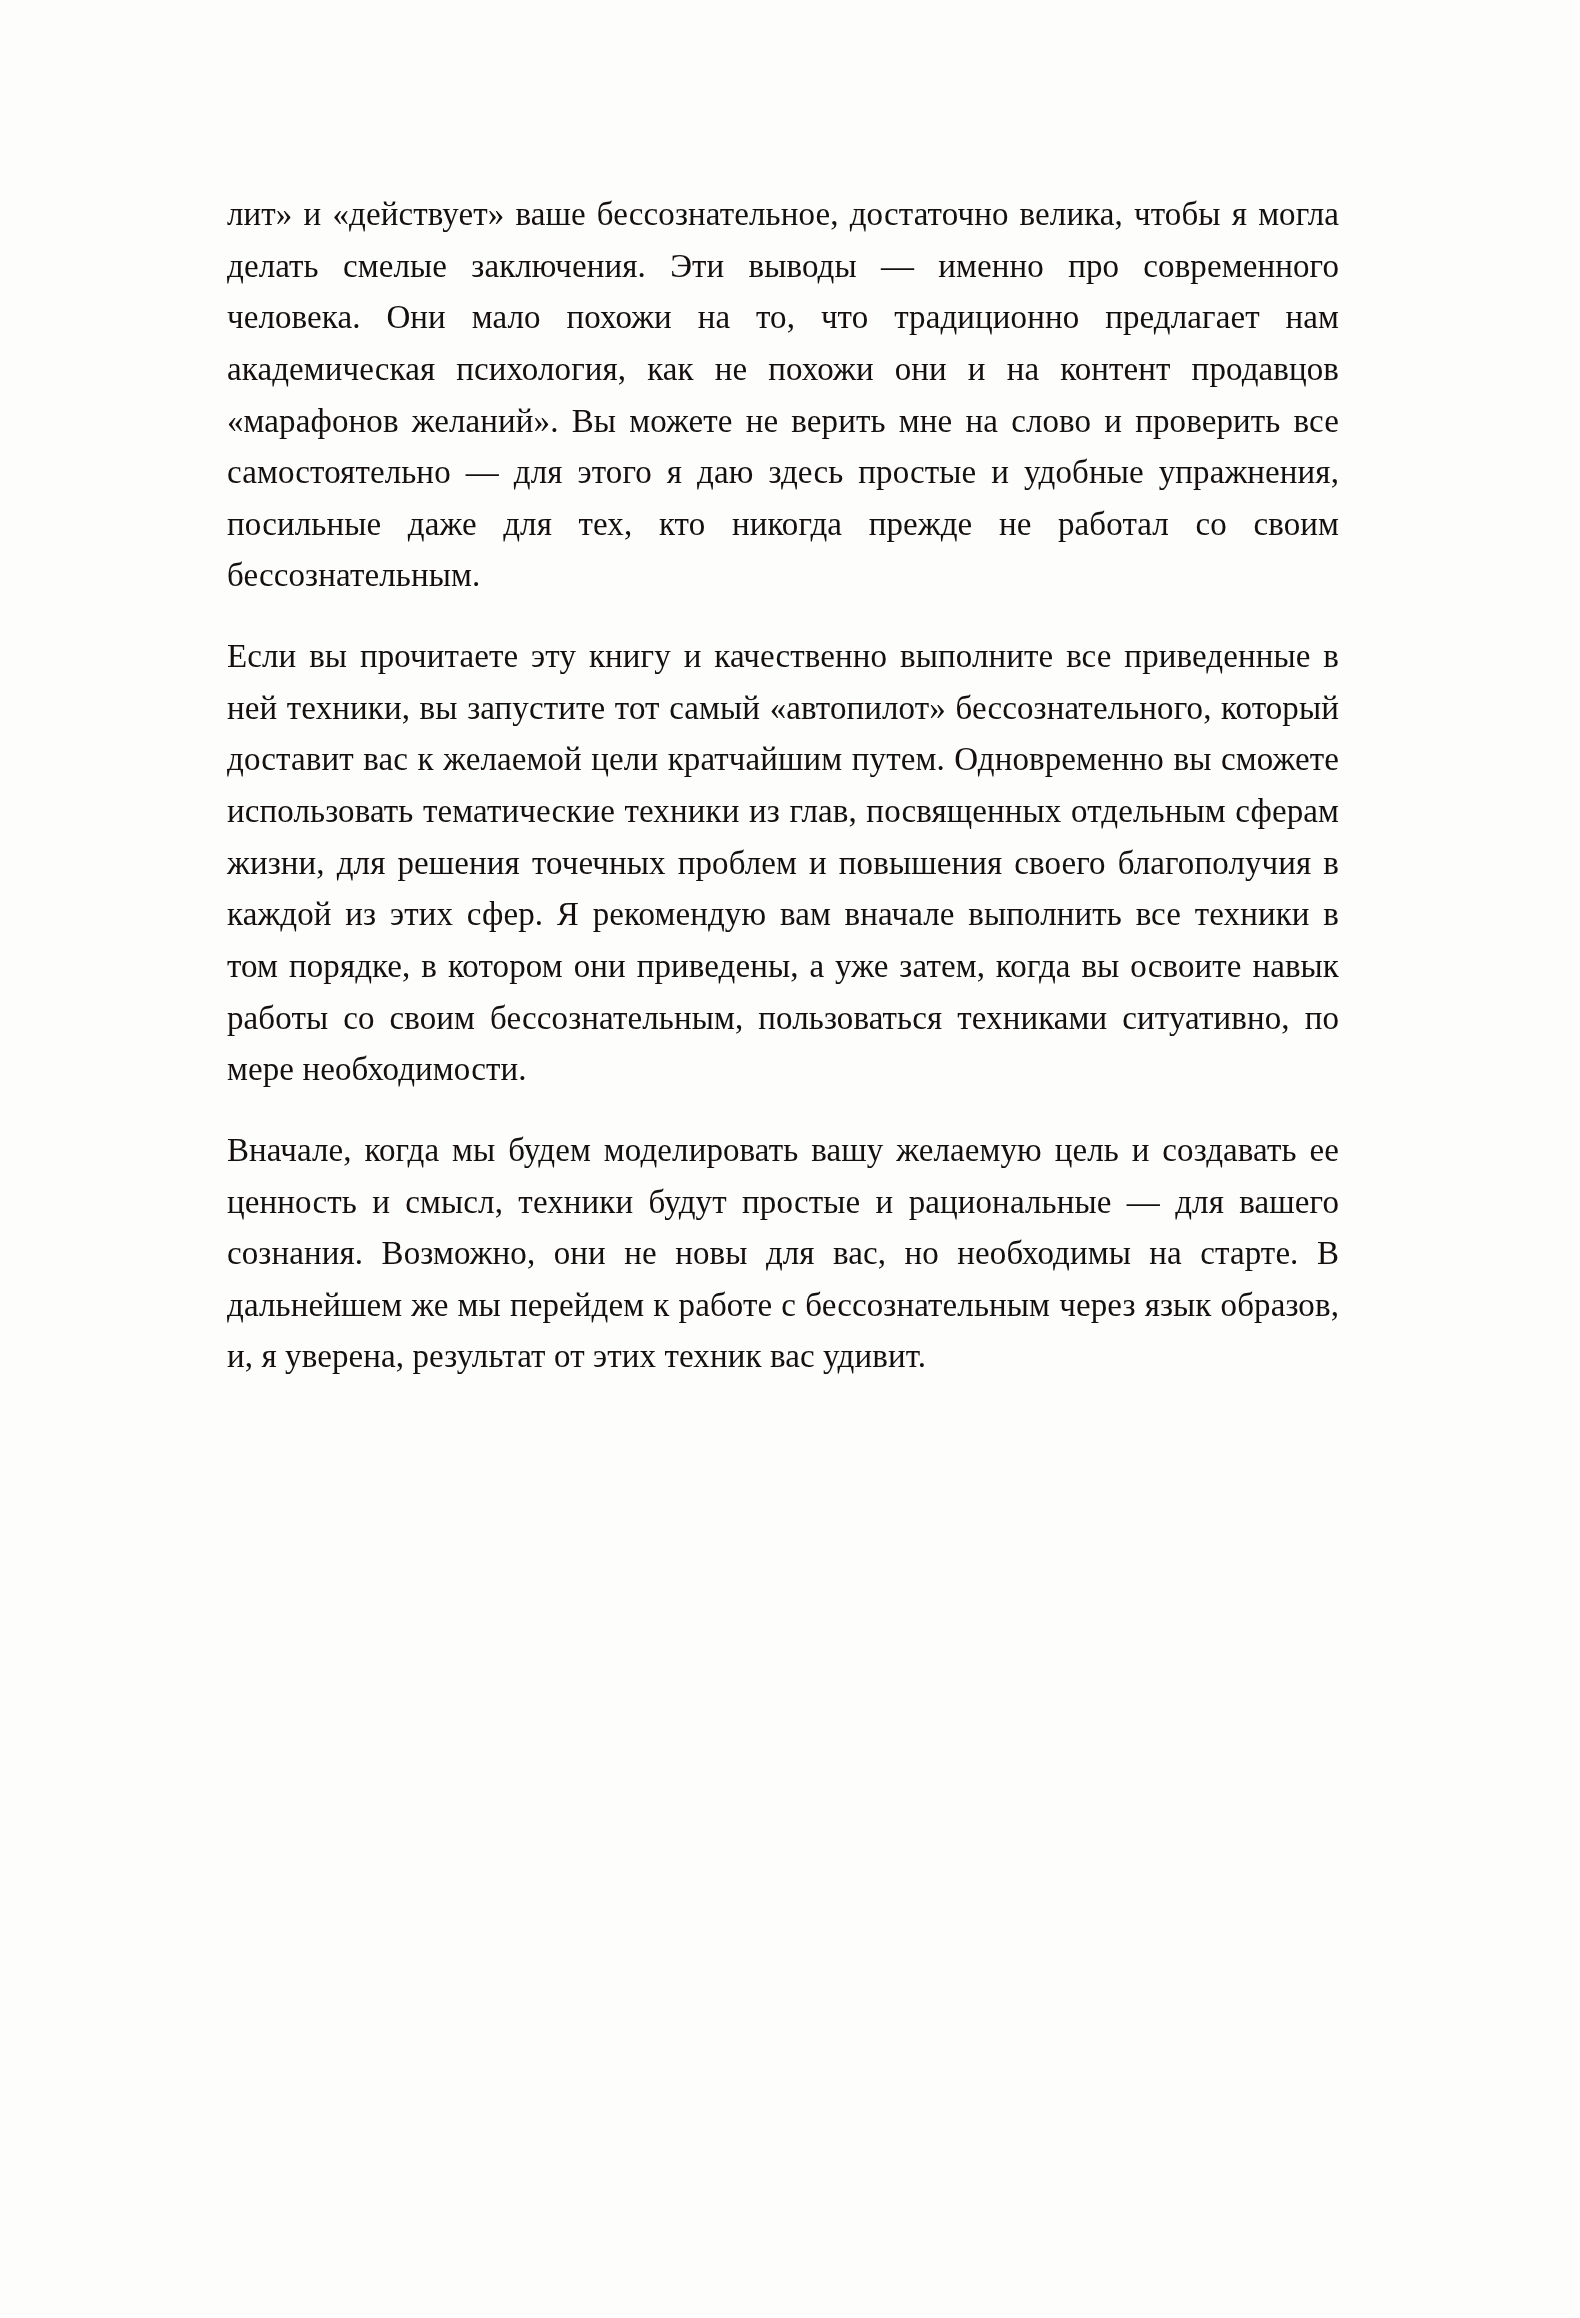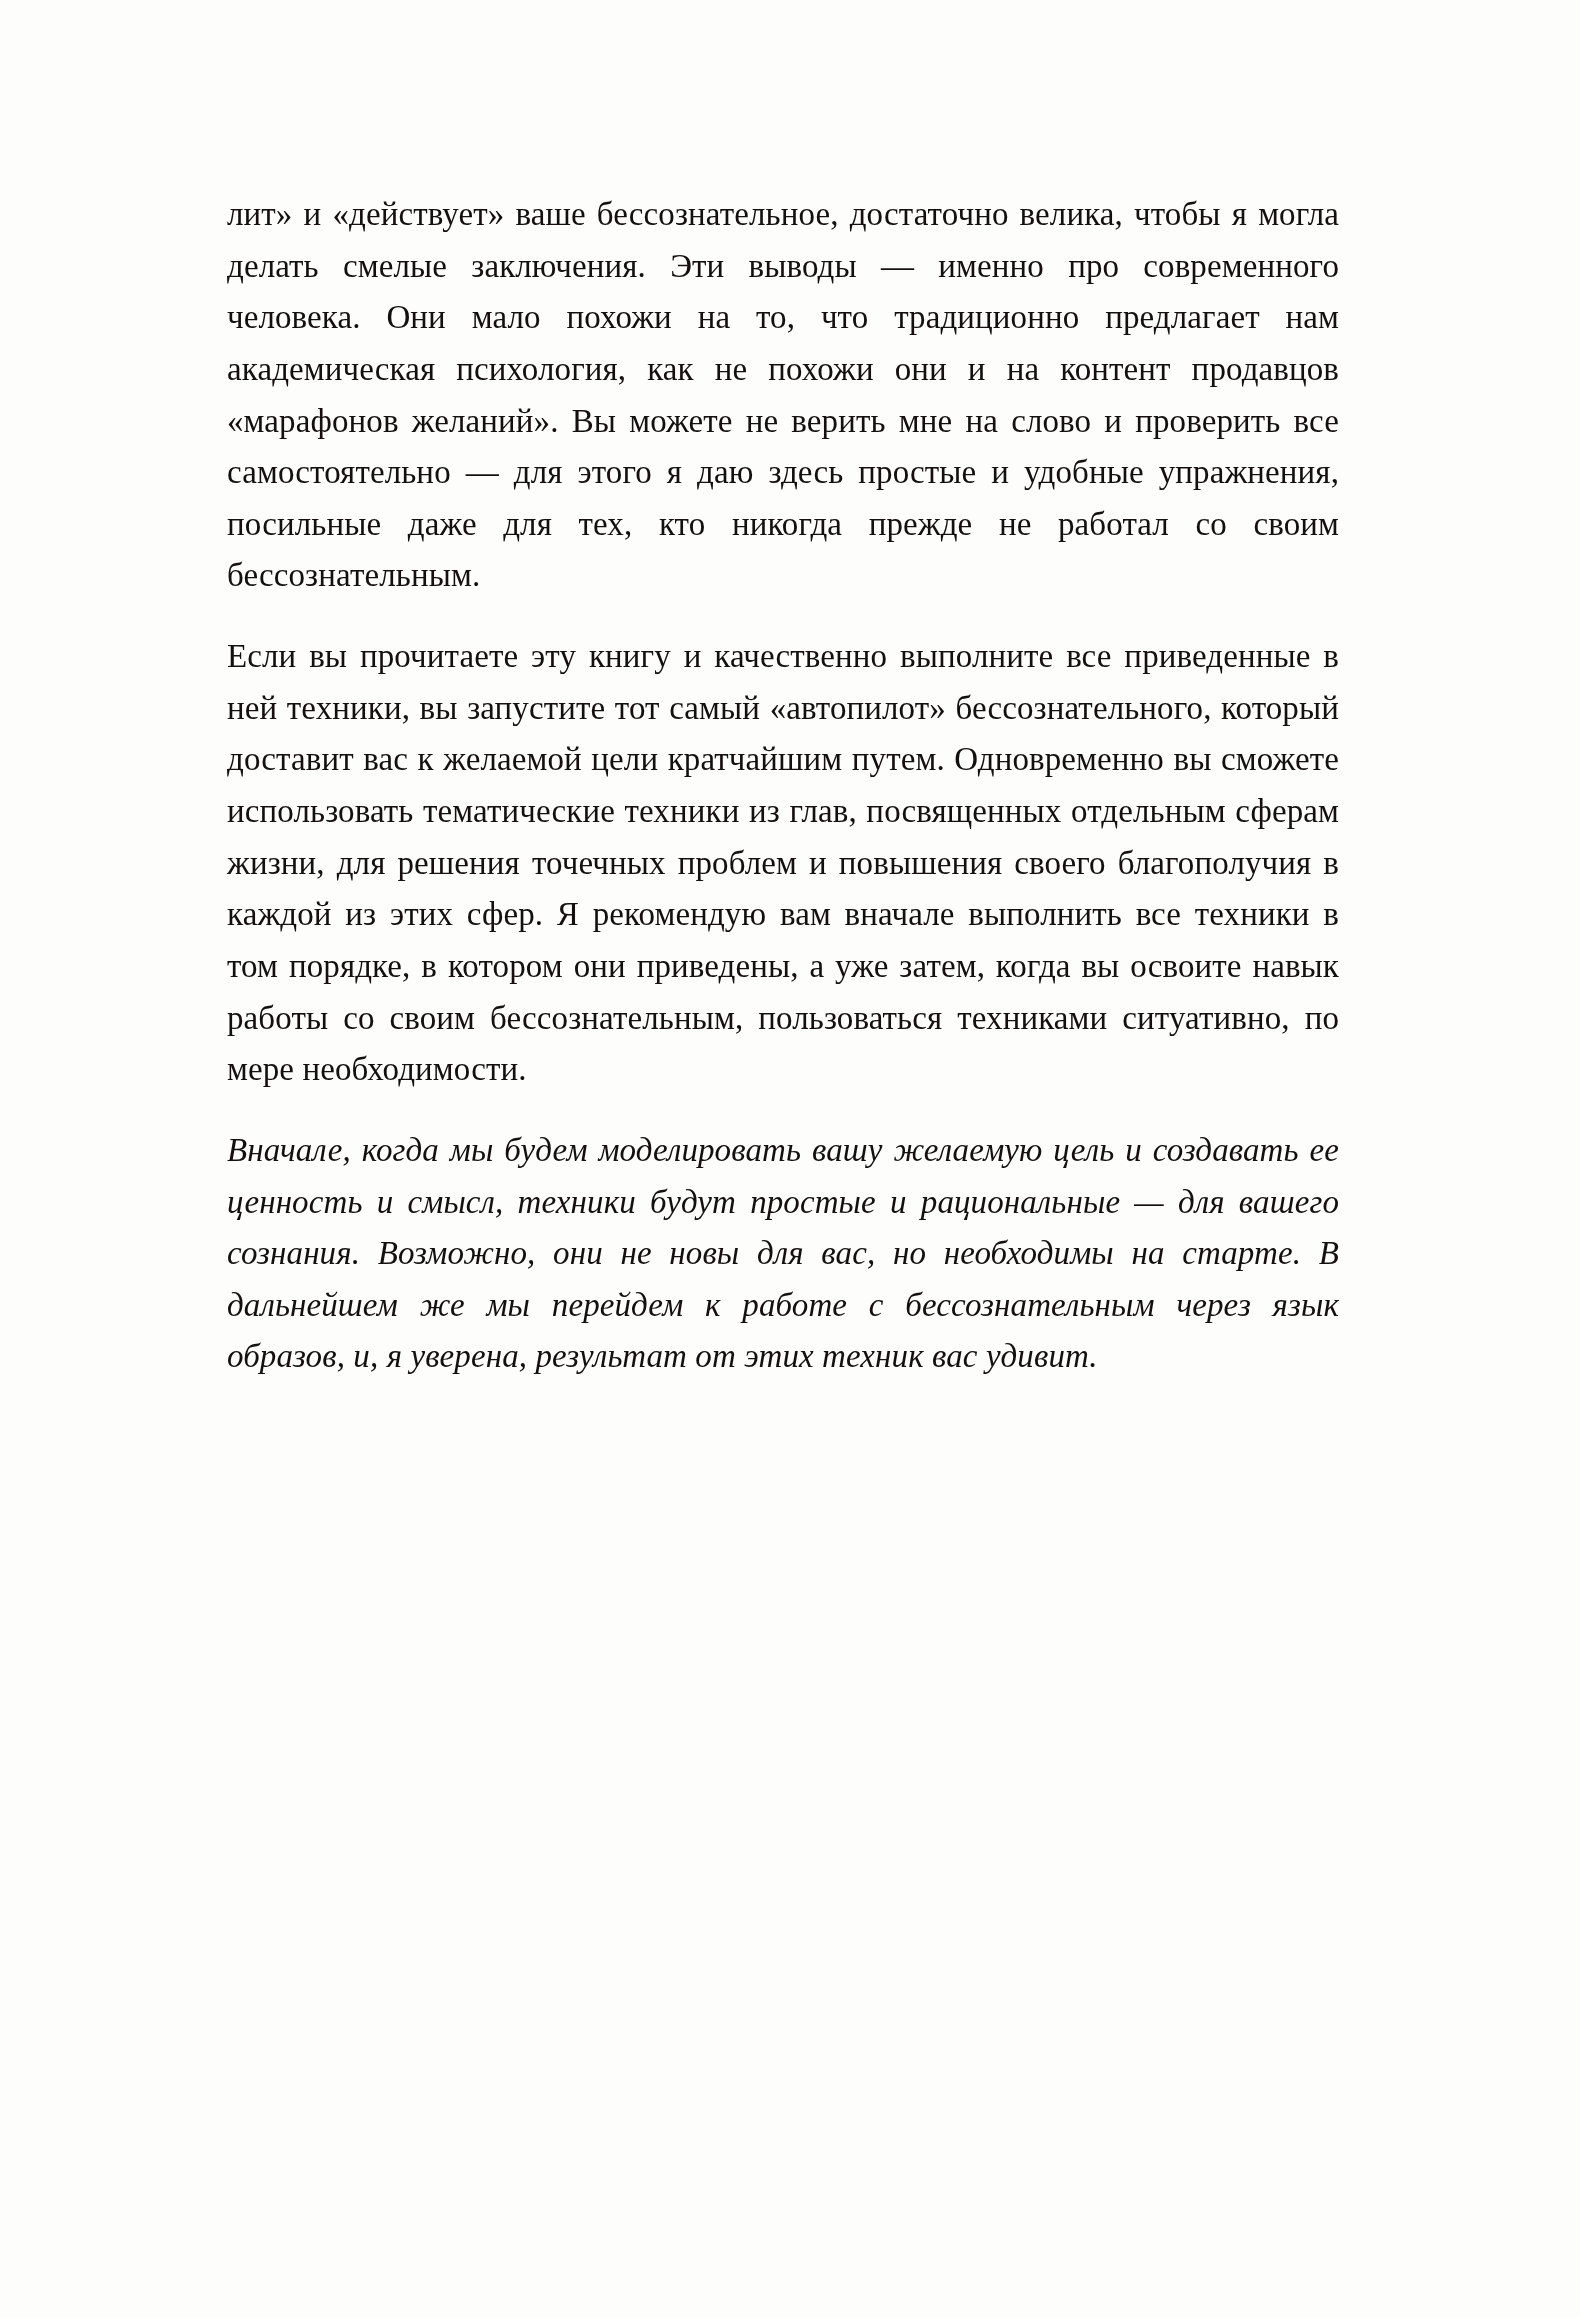--- a/index.html
+++ b/index.html
@@ -28,21 +28,20 @@
     color: #15100f;
     text-align: justify;
     text-justify: inter-word;
     margin: 0 16px 29px 0;
     letter-spacing: 0.1px;
     -webkit-hyphens: manual;
     hyphens: manual;
   }
   .para:last-child {
     margin-bottom: 0;
-    font-style: italic;
   }
   
 </style>
 </head>
 <body>
 
 <div class="page">
   <div class="text-column">
     <p class="para">лит» и «действует» ваше бессознательное, достаточно велика, чтобы я могла делать смелые заключения. Эти выводы — именно про современного человека. Они мало похожи на то, что традиционно предлагает нам академическая психология, как не похожи они и на контент продавцов «марафонов желаний». Вы можете не верить мне на слово и проверить все самостоятельно — для этого я даю здесь простые и удобные упражнения, посильные даже для тех, кто никогда прежде не работал со своим бессознательным.</p>
     <p class="para">Если вы прочитаете эту книгу и качественно выполните все приведенные в ней техники, вы запустите тот самый «автопилот» бессознательного, который доставит вас к желаемой цели кратчайшим путем. Одновременно вы сможете использовать тематические техники из глав, посвященных отдельным сферам жизни, для решения точечных проблем и повышения своего благополучия в каждой из этих сфер. Я рекомендую вам вначале выполнить все техники в том порядке, в котором они приведены, а уже затем, когда вы освоите навык работы со своим бессознательным, пользоваться техниками ситуативно, по мере необходимости.</p>

